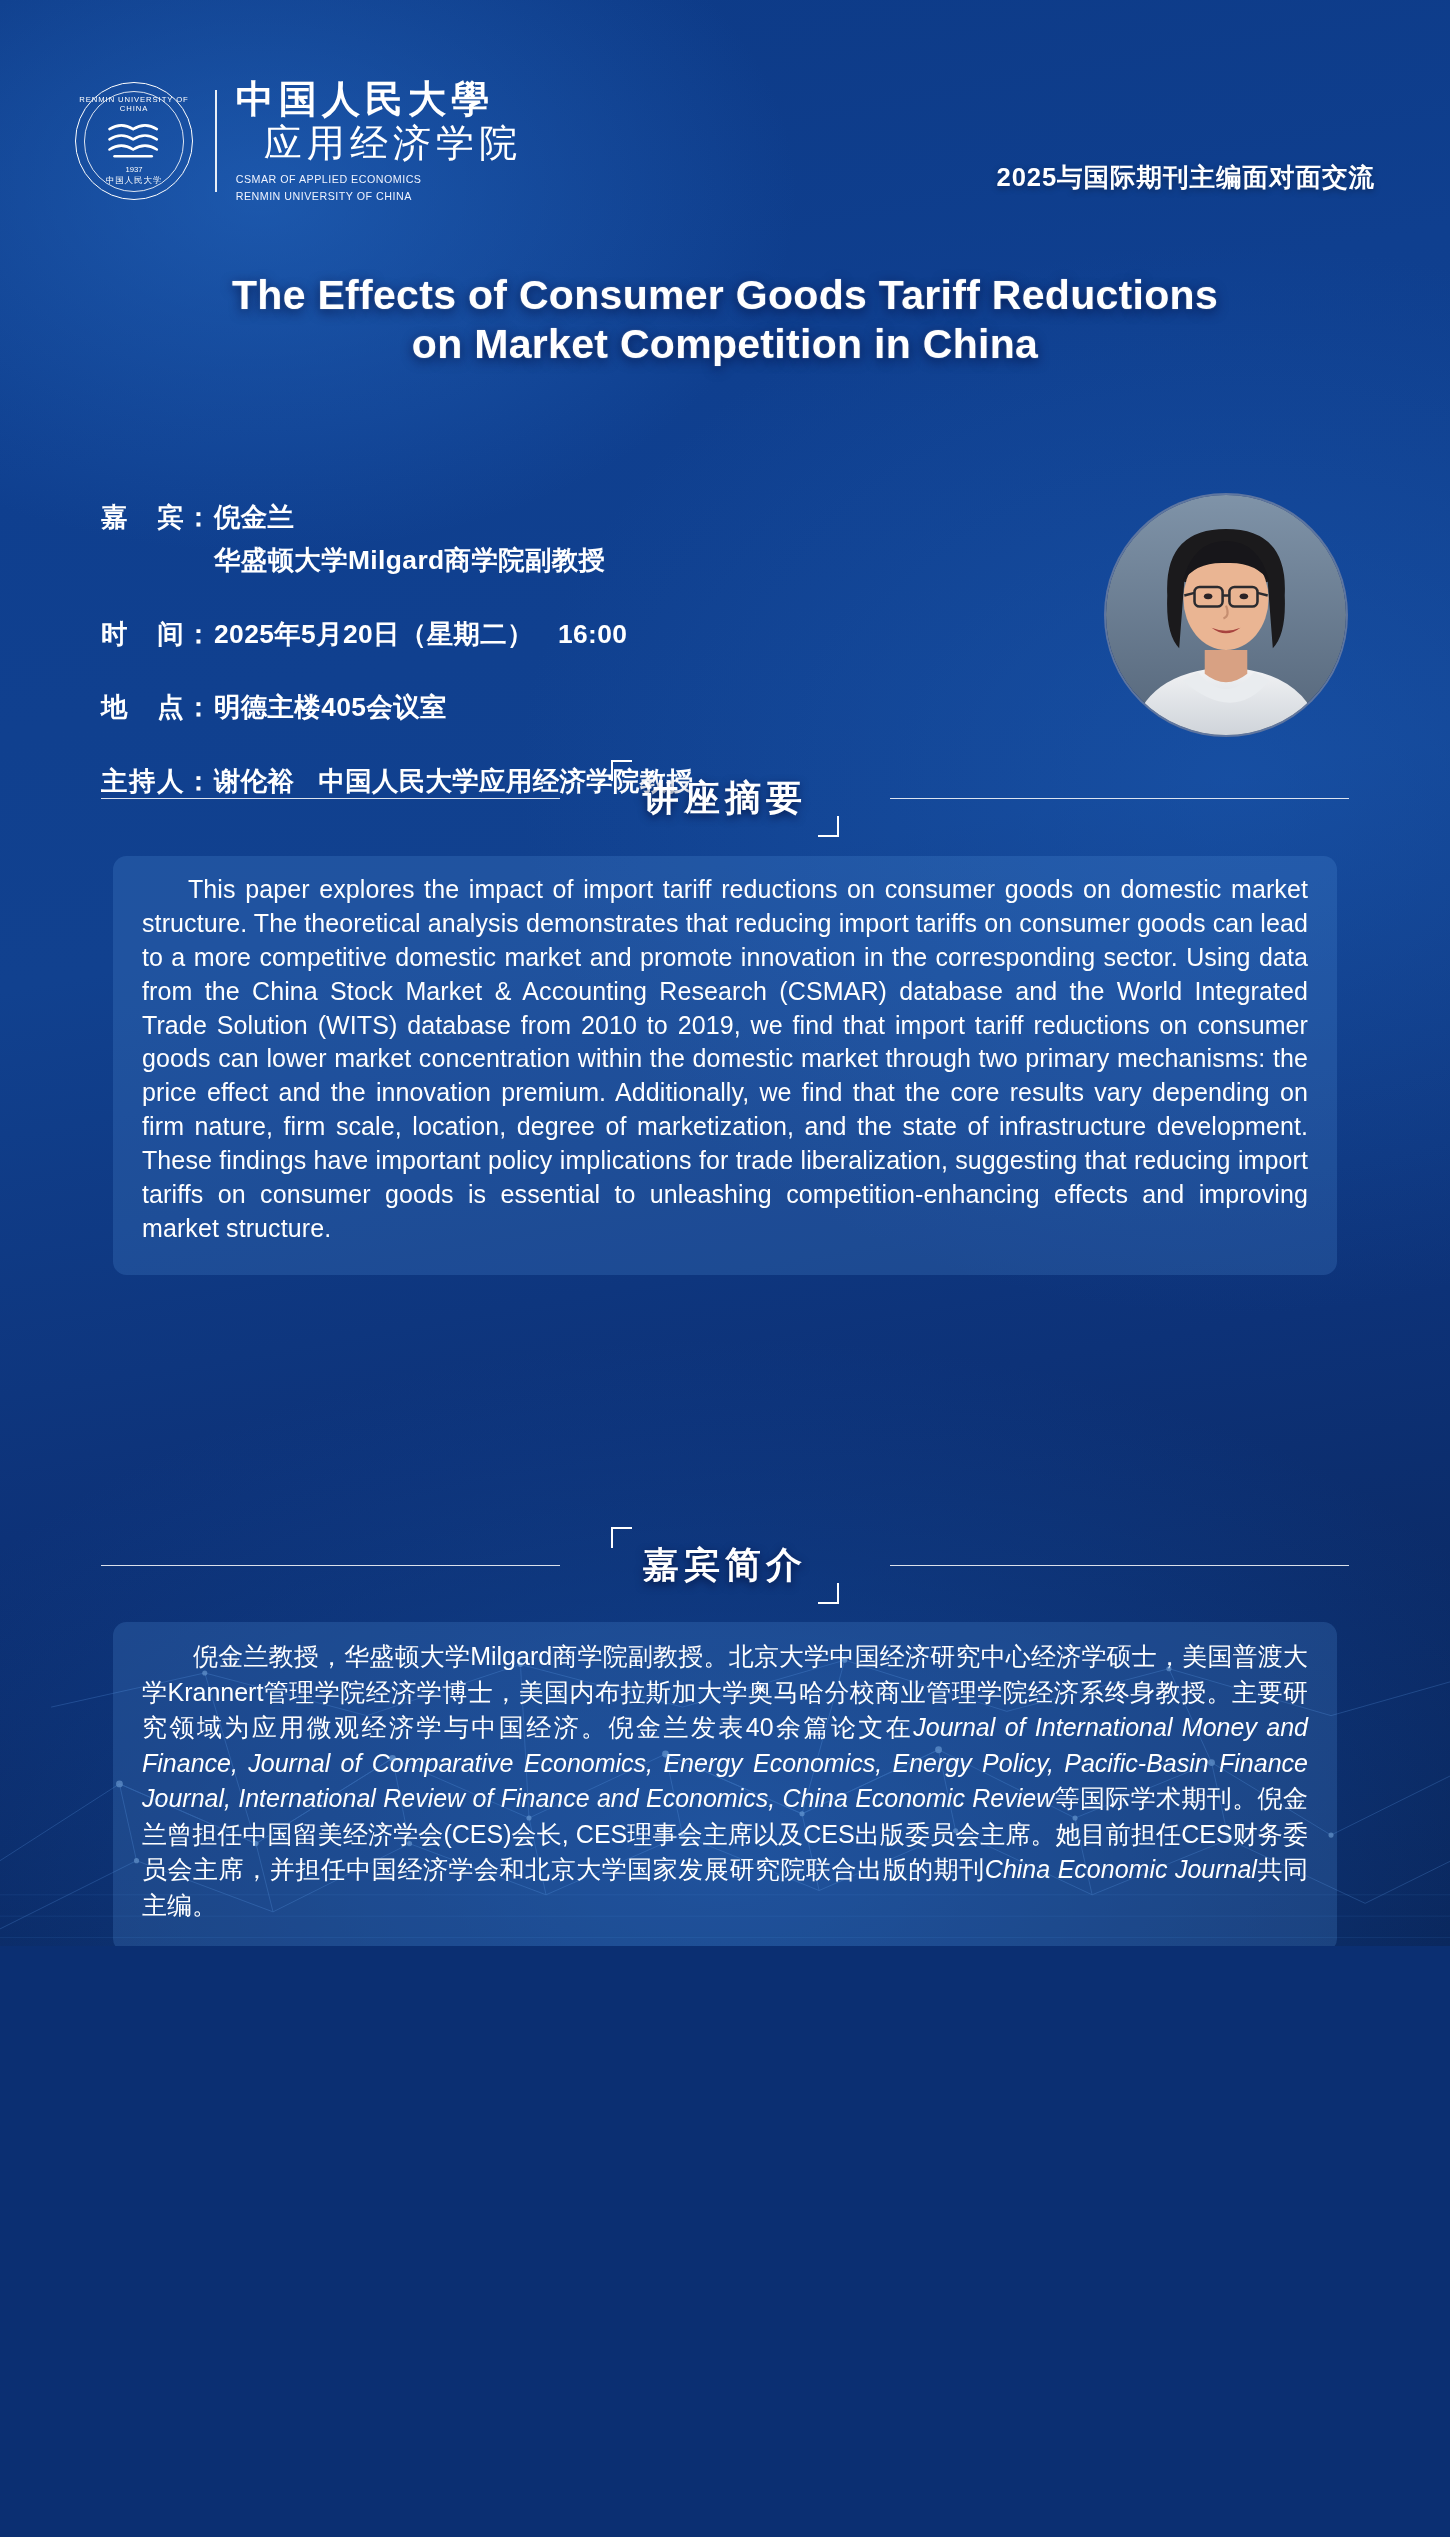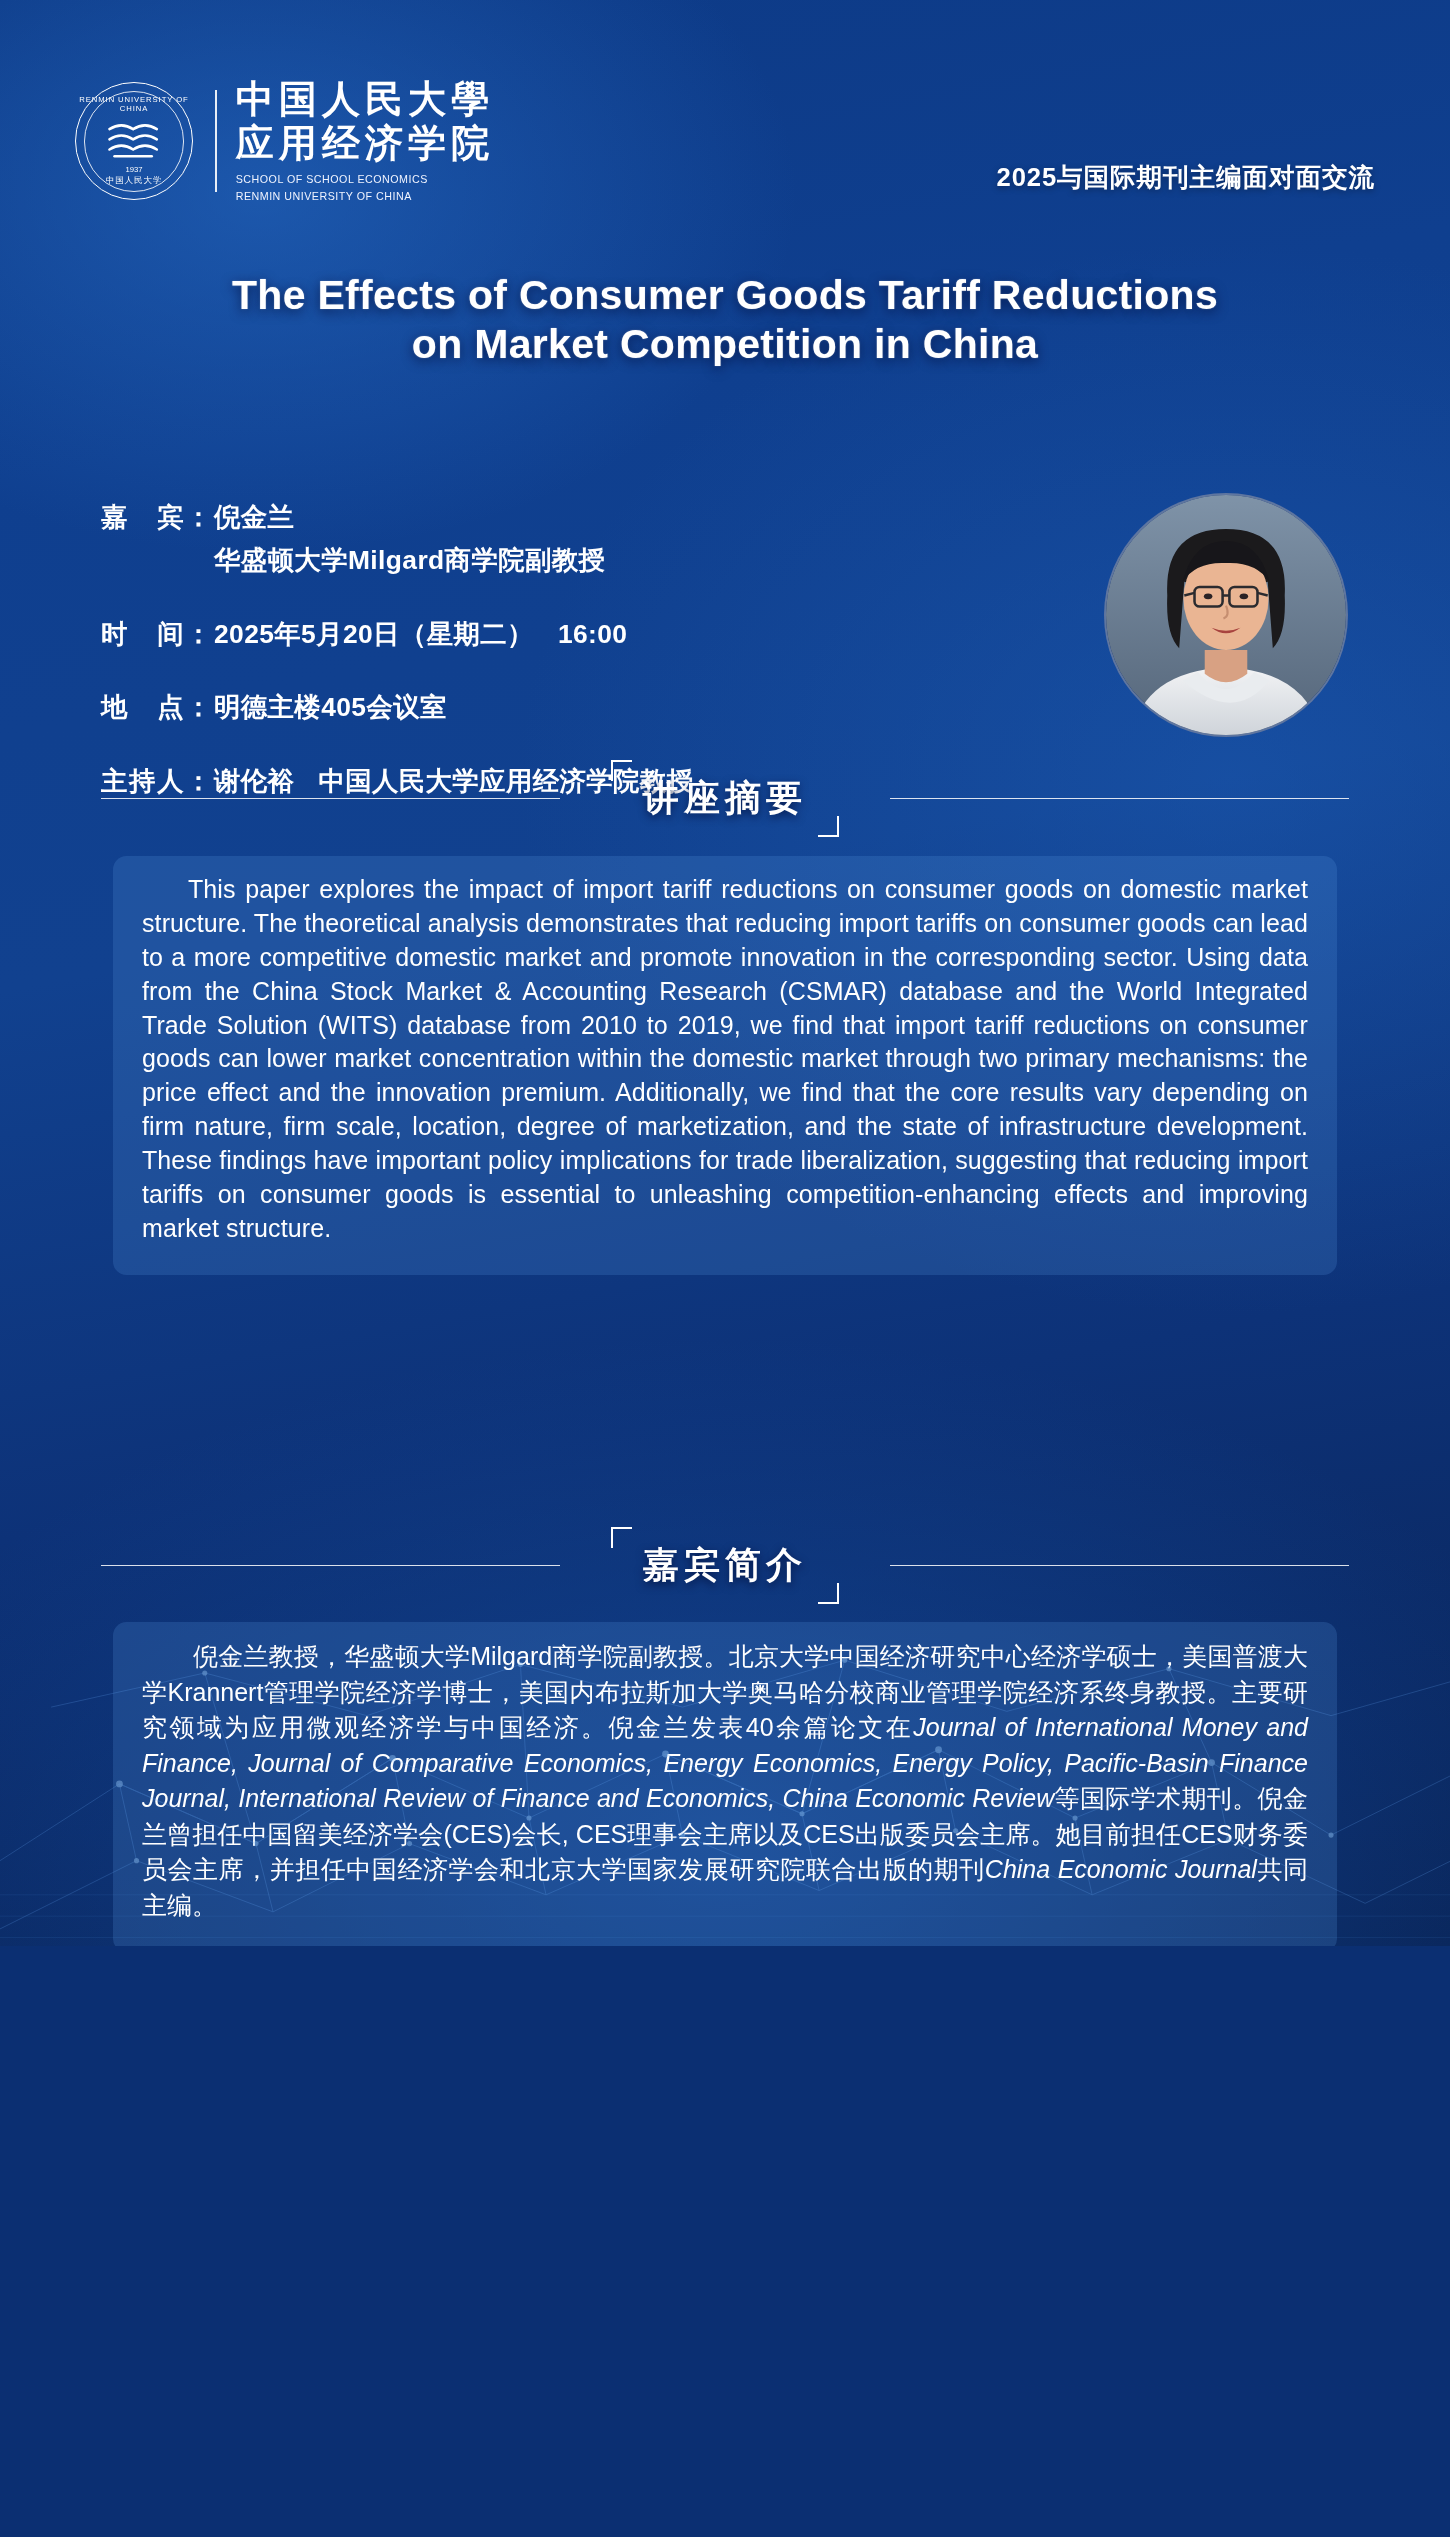--- a/index.html
+++ b/index.html
@@ -100,24 +100,25 @@
   }
   .logo-cn1 {
     font-size: 38px;
     font-weight: bold;
     letter-spacing: 5.1px;
     line-height: 1.15;
     white-space: nowrap;
   }
   .logo-cn2 {
     font-size: 38px;
-    font-weight: bold;
+    font-weight: normal;
     letter-spacing: 5.1px;
     line-height: 1.15;
     white-space: nowrap;
+    margin-left: 28px;
   }
   .logo-en {
     margin-top: 6.8px;
     font-size: 10.7px;
     letter-spacing: 0.5px;
     line-height: 1.45;
     color: #f0f4ff;
     white-space: nowrap;
   }
   .series-label {
@@ -283,21 +284,21 @@
             <path d="M14 44 h44"></path>
           </g>
         </svg>
         <div class="seal-year">1937</div>
         <div class="seal-bottom-text">中国人民大学</div>
       </div>
       <div class="logo-divider"></div>
       <div class="logo-text">
         <div class="logo-cn1">中国人民大學</div>
         <div class="logo-cn2">应用经济学院</div>
-        <div class="logo-en">SCHOOL OF SCHOOL ECONOMICS</div>
+        <div class="logo-en">CSMAR OF APPLIED ECONOMICS</div>
         <div class="logo-en" style="margin-top:1.7px">RENMIN UNIVERSITY OF CHINA</div>
       </div>
     </div>
     <div class="series-label">2025与国际期刊主编面对面交流</div>
   </div>
 
   <div class="title">
     <span>The Effects of Consumer Goods Tariff Reductions</span>
     <span class="line2">on Market Competition in China</span>
   </div>

